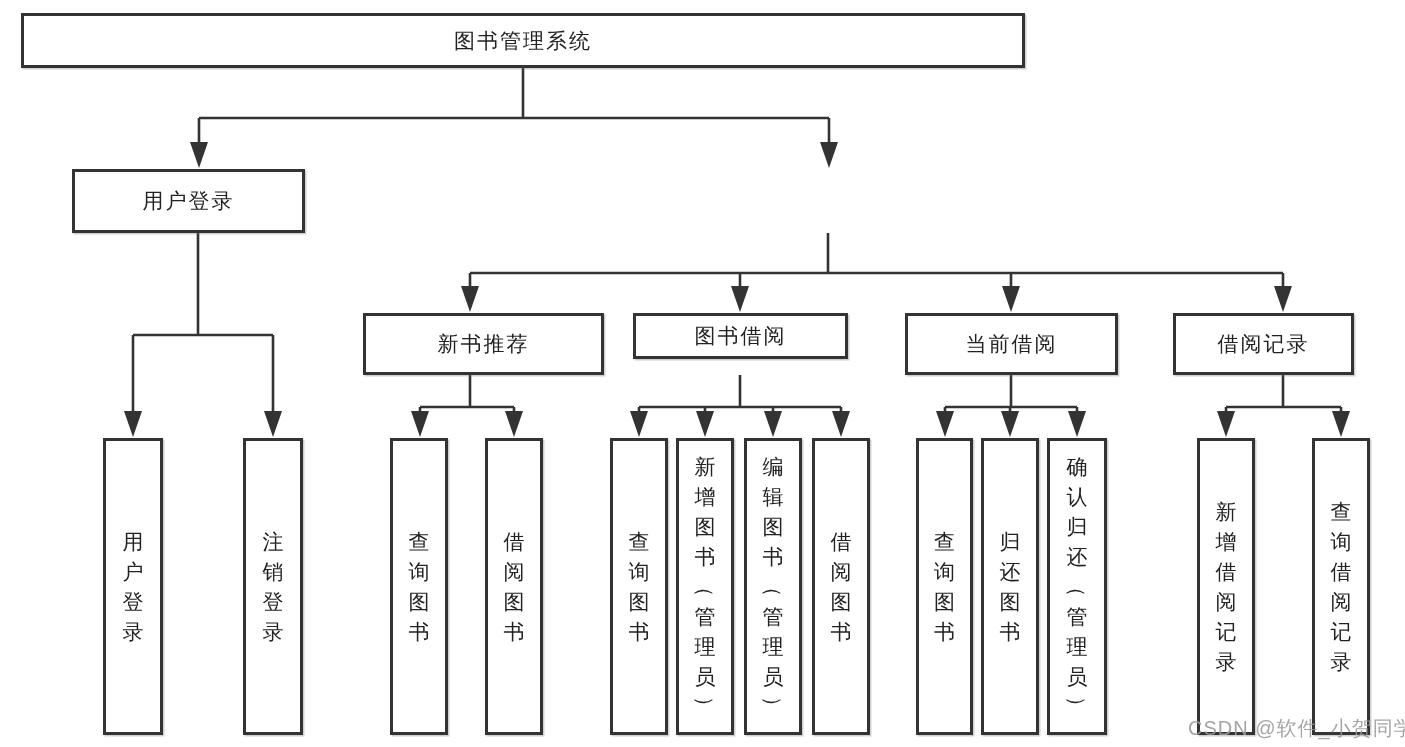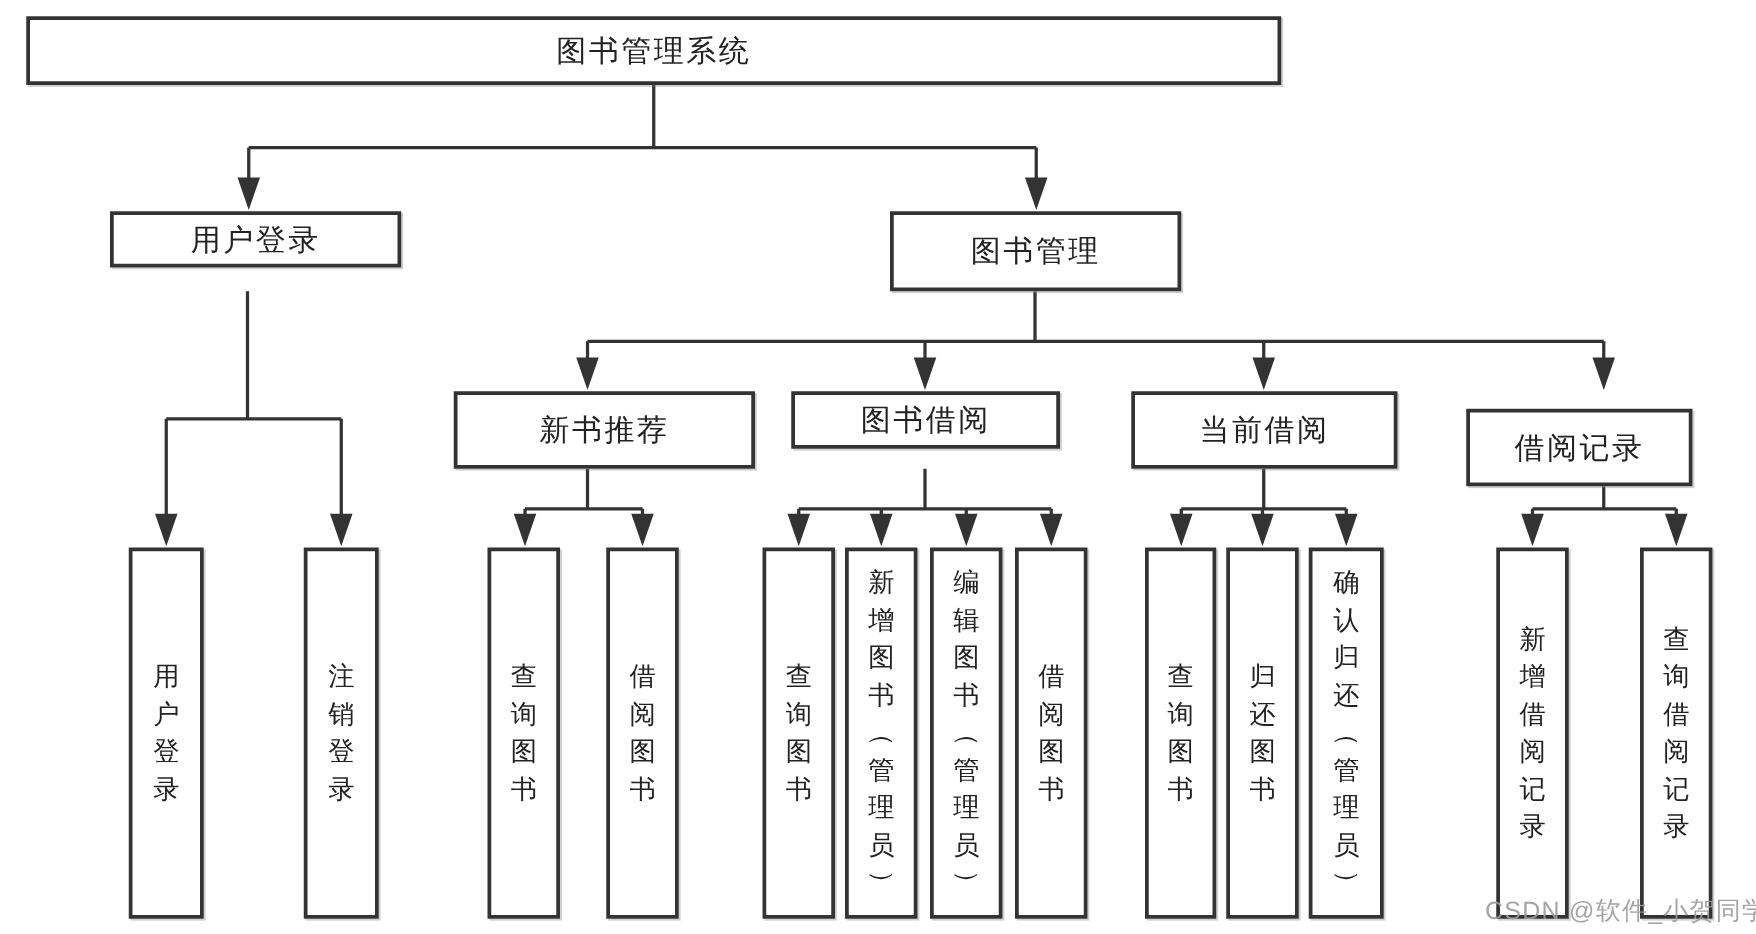--- a/index.html
+++ b/index.html
@@ -5,21 +5,21 @@
   * { margin:0; padding:0; box-sizing:border-box; }
   html,body { background:#fff; }
   body { font-family:"Liberation Sans","DejaVu Sans",sans-serif; }
   .canvas { position:relative; width:1405px; height:747px; background:#fff; overflow:hidden; }
   .connectors { position:absolute; left:0; top:0; width:1405px; height:747px; }
   .box {
     position:absolute; background:#fff; border:3px solid #333;
     display:flex; align-items:center; justify-content:center;
     color:#222; box-shadow:1.5px 1.5px 0 rgba(120,120,120,.35);
   }
-  .hbox { font-size:24px; letter-spacing:2px; }
+  .hbox { font-size:21px; letter-spacing:2px; }
   .vbox { flex-direction:column; gap:9px; font-size:21px; }
   .vbox .ch { display:block; line-height:1; }
   .vbox .ch.rot { transform:rotate(90deg); }
   .watermark {
     position:absolute; left:1188px; top:715px; z-index:5;
     font-size:20px; color:#9b9b9b; opacity:.9; white-space:nowrap; letter-spacing:1px;
   }
 </style>
 </head>
 <body>
@@ -61,27 +61,26 @@
       <polygon points="936,411 954,411 945,437"></polygon>
       <polygon points="1001,411 1019,411 1010,437"></polygon>
       <polygon points="1068,411 1086,411 1077,437"></polygon>
       <polygon points="1217,411 1235,411 1226,437"></polygon>
       <polygon points="1332,411 1350,411 1341,437"></polygon>
     </g>
   </svg>
 
   <div class="box hbox" style="left:21px; top:13px; width:1004px; height:55px">图书管理系统</div>
 
-  <div class="box hbox" style="left:88px; top:169px; width:233px; height:45px">用户登录</div>
-  <div class="box hbox" style="left:712px; top:169px; width:233px; height:64px">图书管理</div>
+  <div class="box hbox" style="left:72px; top:169px; width:233px; height:64px">用户登录</div>
 
   <div class="box hbox" style="left:363px; top:313px; width:241px; height:62px">新书推荐</div>
   <div class="box hbox" style="left:633px; top:313px; width:215px; height:46px">图书借阅</div>
   <div class="box hbox" style="left:905px; top:313px; width:213px; height:62px">当前借阅</div>
-  <div class="box hbox" style="left:1173px; top:327px; width:181px; height:62px">借阅记录</div>
+  <div class="box hbox" style="left:1173px; top:313px; width:181px; height:62px">借阅记录</div>
 
   <div class="box vbox vtext" style="left:103px; top:438px; width:60px; height:297px">
       <span class="ch">用</span>
       <span class="ch">户</span>
       <span class="ch">登</span>
       <span class="ch">录</span>
     </div>
   <div class="box vbox vtext" style="left:243px; top:438px; width:60px; height:297px">
       <span class="ch">注</span>
       <span class="ch">销</span>

